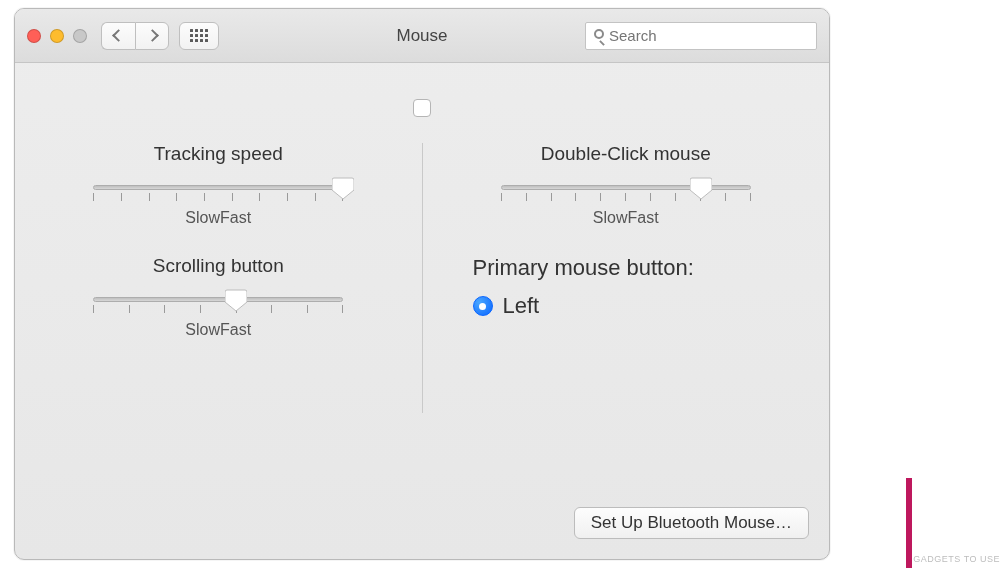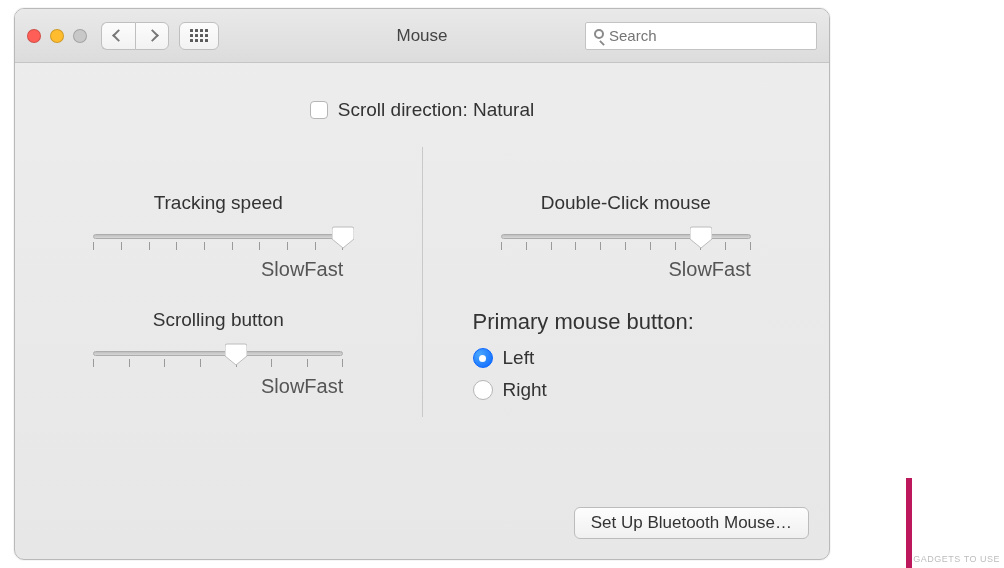--- a/index.html
+++ b/index.html
@@ -48,44 +48,44 @@
     border: 1px solid #c3c3c3; border-radius: 2px; display: flex; align-items: center;
     padding: 0 8px; gap: 6px; color: #8a8a8a;
   }
   .searchwrap input { border: none; outline: none; flex: 1; font-size: 15px; background: transparent; color: #333; }
   .content { position: relative; height: calc(100% - 54px); }
   .checkbox-row { display: flex; align-items: center; justify-content: center; gap: 10px; padding-top: 36px; font-size: 19px; color: #333; }
   .chk {
     width: 18px; height: 18px; border: 1px solid #b5b5b5; border-radius: 4px; background: #fff;
   }
   .cols { display: flex; margin-top: 26px; height: 270px; }
-  .col { flex: 1; padding: 0 40px; margin-top: 45px; }
+  .col { flex: 1; padding: 0 40px; }
   .divider { width: 1px; background: #c9c9c9; align-self: stretch; }
   .section { margin-bottom: 28px; }
   .section-title { text-align: center; font-size: 19px; color: #333; margin-bottom: 12px; }
   .slider-box { width: 250px; margin: 0 auto; }
   .slider {
     position: relative; height: 22px;
   }
   .track {
     position: absolute; left: 0; right: 0; top: 8px; height: 5px;
     background: linear-gradient(#bfbfbf,#d7d7d7); border-radius: 3px;
     border: 0.5px solid #adadad;
   }
   .ticks { position: absolute; left: 0; right: 0; top: 16px; height: 10px; display: flex; justify-content: space-between; }
   .ticks span { width: 1px; height: 8px; background: #9a9a9a; }
   .thumb {
     position: absolute; top: -1px; width: 22px; height: 24px;
     transform: translateX(-50%);
     pointer-events: none;
   }
   .thumb svg { width: 22px; height: 24px; display:block; }
-  .endlabels { display: flex; justify-content: flex-end; font-size: 20px; color: #555; margin-top: 10px; }
+  .endlabels { display: flex; justify-content: center; font-size: 16px; color: #555; margin-top: 10px; }
   .primary-title { font-size: 22px; color: #333; margin-bottom: 12px; padding-left: 10px; }
-  .radio-row { display: flex; align-items: center; gap: 10px; font-size: 19px; color: #333; margin-bottom: 10px; padding-left: 10px; }
+  .radio-row { display: flex; align-items: center; gap: 10px; font-size: 22px; color: #333; margin-bottom: 10px; padding-left: 10px; }
   .radio { width: 20px; height: 20px; border-radius: 50%; border: 1px solid #b5b5b5; background: #fff; display: flex; align-items: center; justify-content: center; }
   .radio.checked { background: radial-gradient(circle at 30% 30%, #4aa7ff, #0a66ff); border-color: #0a66ff; }
   .radio.checked::after { content: ""; width: 7px; height: 7px; border-radius: 50%; background: #fff; }
   .setup-btn {
     position: absolute; right: 20px; bottom: 20px;
     height: 32px; padding: 0 16px; font-size: 17px; color: #333;
     background: linear-gradient(#fdfdfd,#f0f0f0);
     border: 1px solid #bcbcbc; border-radius: 6px;
   }
   .watermark-box { position: absolute; right: 0; bottom: 0; width: 98px; height: 90px; background: #fff; border-left: 6px solid #be185d; }
@@ -138,21 +138,20 @@
           <div class="h"></div>
         </div>
       <input type="text" placeholder="Search" style="">
     </div>
   </div>
 
   <div class="content">
 
     <div class="checkbox-row">
       <div class="chk"></div>
-      <span>Scroll direction: Natural</span>
     </div>
 
     <div class="cols">
       <div class="col">
 
         <div class="section">
           <div class="section-title">Tracking speed</div>
           <div class="slider-box">
             <div class="slider" id="slider-tracking">
               <div class="track"></div>
@@ -245,24 +244,20 @@
             </div>
           </div>
         </div>
 
         <div class="section">
           <div class="primary-title">Primary mouse button:</div>
           <div class="radio-row">
             <div class="radio checked"></div>
             <span>Left</span>
           </div>
-          <div class="radio-row">
-            <div class="radio"></div>
-            <span>Right</span>
-          </div>
         </div>
 
       </div>
     </div>
 
     <button class="setup-btn">Set Up Bluetooth Mouse…</button>
   </div>
 </div>
 
 <div class="watermark-box">

